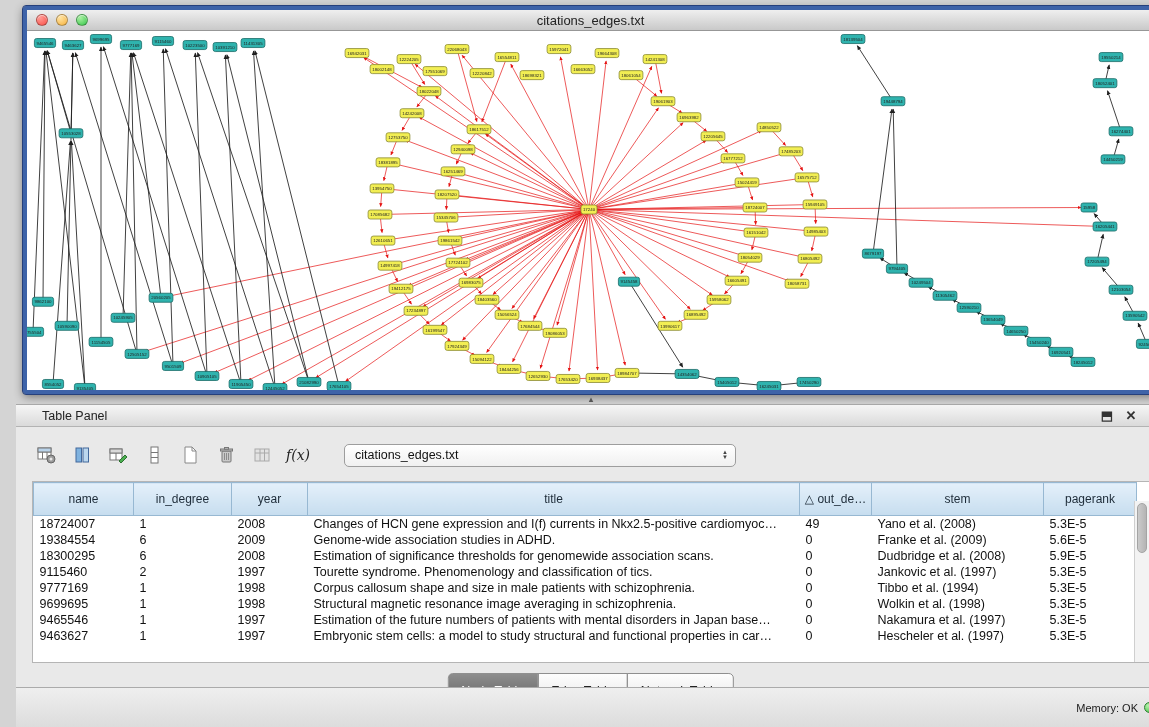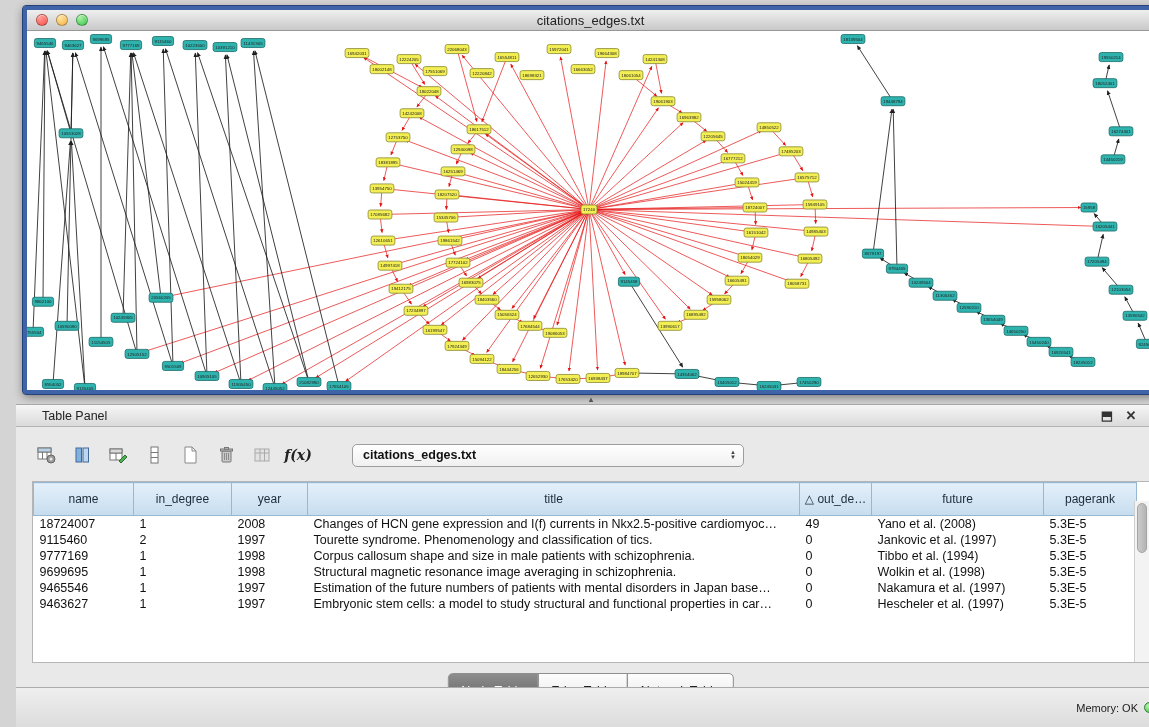--- a/index.html
+++ b/index.html
@@ -27,21 +27,21 @@
 
   
   .table-panel { position:absolute; left:0; top:404px; width:1149px; height:300px;
     background:#e9e9e9; border-top:1px solid #a8a8a8; }
   .panel-header { height:22px; background:linear-gradient(#f6f6f6,#dadada); border-bottom:1px solid #b3b3b3;
     display:flex; align-items:center; padding:0 26px; font-size:12.5px; color:#222; }
   .panel-header .spacer { flex:1; }
   .hdr-ico { width:16px; height:16px; display:inline-flex; align-items:center; justify-content:center;
     margin-left:8px; color:#333; font-size:13px; font-weight:bold; cursor:pointer; }
 
-  .toolbar { position:absolute; top:36px; left:18px; height:28px; display:flex; align-items:center; gap:28px;font-weight:bold; }
+  .toolbar { position:absolute; top:36px; left:18px; height:28px; display:flex; align-items:center; gap:20px; }
   .tb-btn { width:24px; height:24px; display:inline-flex; align-items:center; justify-content:center; cursor:pointer;
     border-radius:3px; }
   .tb-btn svg { display:block; }
   .fx { font-family:"DejaVu Serif","Liberation Serif",serif; font-style:italic; font-size:14px; color:#222; }
 
   .combo { margin-left:14px; width:392px; height:23px; background:linear-gradient(#ffffff,#f0f0f0);
     border:1px solid #9d9d9d; border-radius:5px; display:flex; align-items:center; padding:0 4px 0 10px;
     font-size:12.5px; color:#111; cursor:pointer; }
   .combo .cval { flex:1; overflow:hidden; white-space:nowrap; }
   .combo-arrows { display:flex; flex-direction:column; line-height:5px; font-size:6px; color:#444; padding:0 3px; }
@@ -816,33 +816,51 @@
             <col style="width:172px">
             <col style="width:93px">
         </colgroup>
         <thead>
             <tr id="thead-row">
               <th>name</th>
               <th>in_degree</th>
               <th>year</th>
               <th>title</th>
               <th>△ out_de…</th>
-              <th>future</th>
+              <th>stem</th>
               <th>pagerank</th>
             </tr>
           </thead>
         <tbody id="tbody">
             <tr>
               <td>18724007</td>
               <td>1</td>
               <td>2008</td>
               <td>Changes of HCN gene expression and I(f) currents in Nkx2.5-positive cardiomyoc…</td>
               <td>49</td>
               <td>Yano et al. (2008)</td>
               <td>5.3E-5</td>
+            </tr>
+            <tr>
+              <td>19384554</td>
+              <td>6</td>
+              <td>2009</td>
+              <td>Genome-wide association studies in ADHD.</td>
+              <td>0</td>
+              <td>Franke et al. (2009)</td>
+              <td>5.6E-5</td>
+            </tr>
+            <tr>
+              <td>18300295</td>
+              <td>6</td>
+              <td>2008</td>
+              <td>Estimation of significance thresholds for genomewide association scans.</td>
+              <td>0</td>
+              <td>Dudbridge et al. (2008)</td>
+              <td>5.9E-5</td>
             </tr>
             <tr>
               <td>9115460</td>
               <td>2</td>
               <td>1997</td>
               <td>Tourette syndrome. Phenomenology and classification of tics.</td>
               <td>0</td>
               <td>Jankovic et al. (1997)</td>
               <td>5.3E-5</td>
             </tr>

